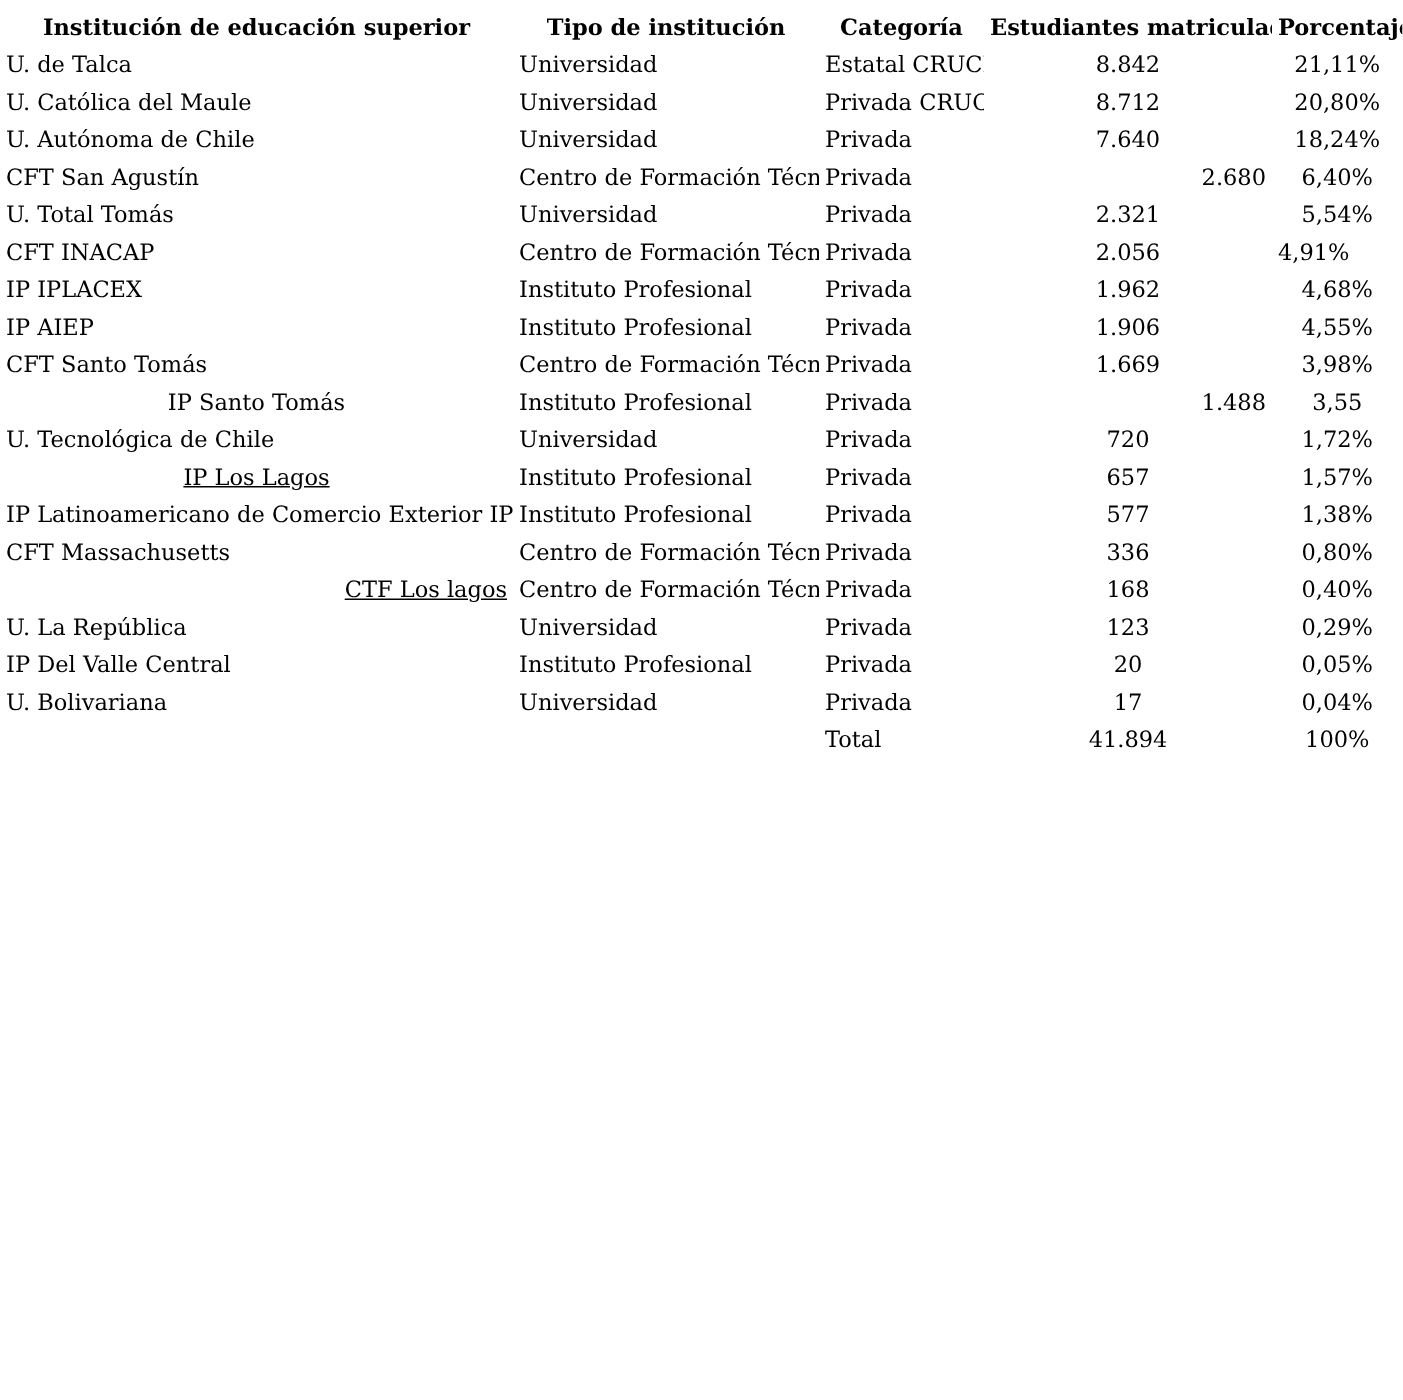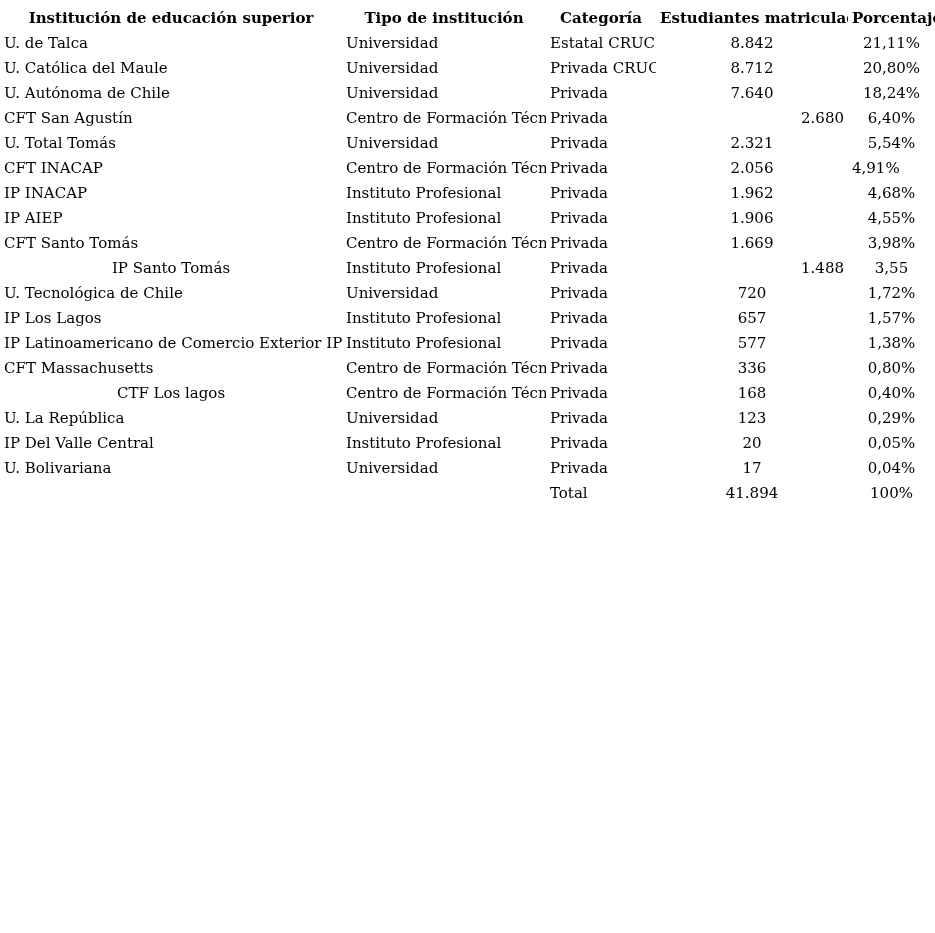--- a/index.html
+++ b/index.html
@@ -101,21 +101,21 @@
           <td style="text-align: center;">5,54%</td>
         </tr>
         <tr>
           <td style="text-align: left; margin-top: 34px;">CFT INACAP</td>
           <td style="text-align: left;">Centro de Formación Técnica</td>
           <td style="text-align: left;">Privada</td>
           <td style="text-align: center;">2.056</td>
           <td style="text-align: left;">4,91%</td>
         </tr>
         <tr>
-          <td style="text-align: left;">IP INACAP</td>
+          <td style="text-align: left;">IP IPLACEX</td>
           <td style="text-align: left;">Instituto Profesional</td>
           <td style="text-align: left;">Privada</td>
           <td style="text-align: center;">1.962</td>
           <td style="text-align: center;">4,68%</td>
         </tr>
         <tr>
           <td style="text-align: left;">IP AIEP</td>
           <td style="text-align: left;">Instituto Profesional</td>
           <td style="text-align: left;">Privada</td>
           <td style="text-align: center;">1.906</td>
@@ -136,42 +136,42 @@
           <td style="text-align: center;">3,55</td>
         </tr>
         <tr>
           <td style="text-align: left;">U. Tecnológica de Chile</td>
           <td style="text-align: left;">Universidad</td>
           <td style="text-align: left;">Privada</td>
           <td style="text-align: center;">720</td>
           <td style="text-align: center;">1,72%</td>
         </tr>
         <tr>
-          <td style="text-align: left;">IP Los Lagos</td>
+          <td style="text-align: center; text-decoration: underline;">IP Los Lagos</td>
           <td style="text-align: left;">Instituto Profesional</td>
           <td style="text-align: left;">Privada</td>
           <td style="text-align: center;">657</td>
           <td style="text-align: center;">1,57%</td>
         </tr>
         <tr>
           <td style="text-align: left;">IP Latinoamericano de Comercio Exterior IPLACEX</td>
           <td style="text-align: left;">Instituto Profesional</td>
           <td style="text-align: left;">Privada</td>
           <td style="text-align: center;">577</td>
           <td style="text-align: center;">1,38%</td>
         </tr>
         <tr>
           <td style="text-align: left;">CFT Massachusetts</td>
           <td style="text-align: left;">Centro de Formación Técnica</td>
           <td style="text-align: left;">Privada</td>
           <td style="text-align: center;">336</td>
           <td style="text-align: center;">0,80%</td>
         </tr>
         <tr>
-          <td style="text-align: center;">CTF Los lagos</td>
+          <td style="text-align: right; text-decoration: underline;">CTF Los lagos</td>
           <td style="text-align: left;">Centro de Formación Técnica</td>
           <td style="text-align: left;">Privada</td>
           <td style="text-align: center;">168</td>
           <td style="text-align: center;">0,40%</td>
         </tr>
         <tr>
           <td style="text-align: left;">U. La República</td>
           <td style="text-align: left;">Universidad</td>
           <td style="text-align: left;">Privada</td>
           <td style="text-align: center;">123</td>

